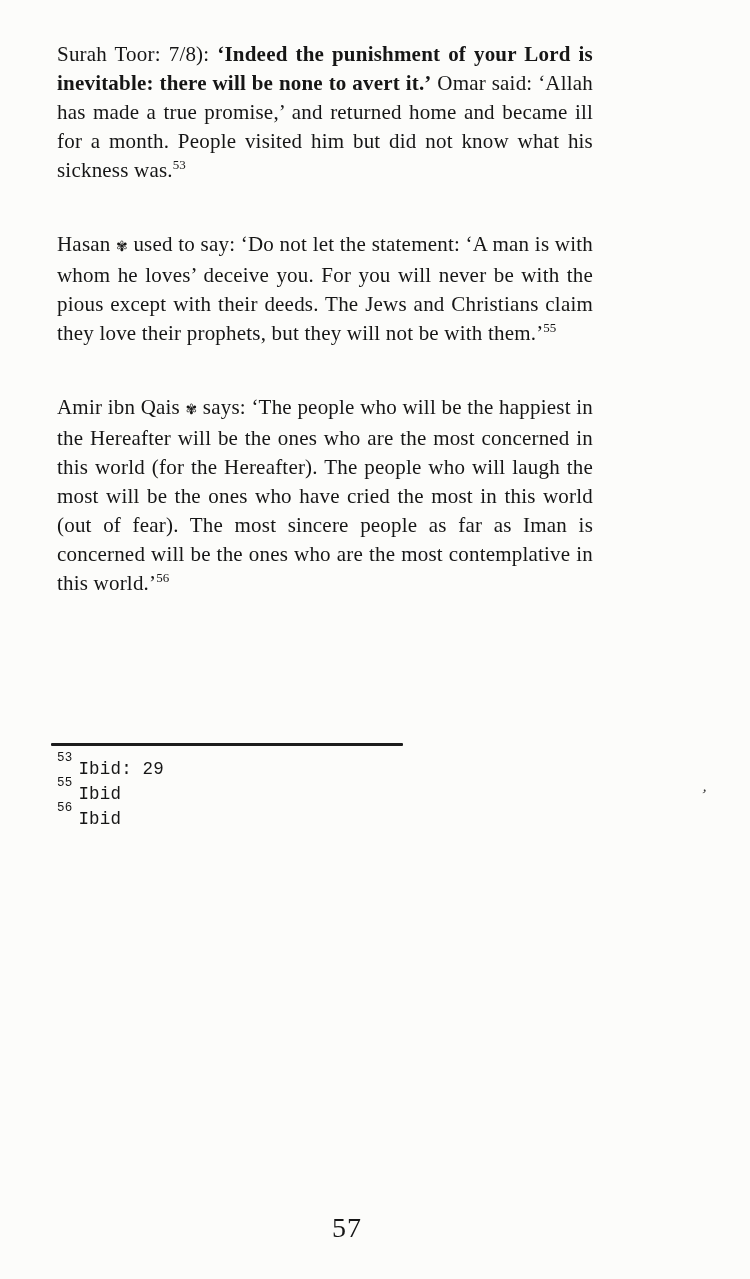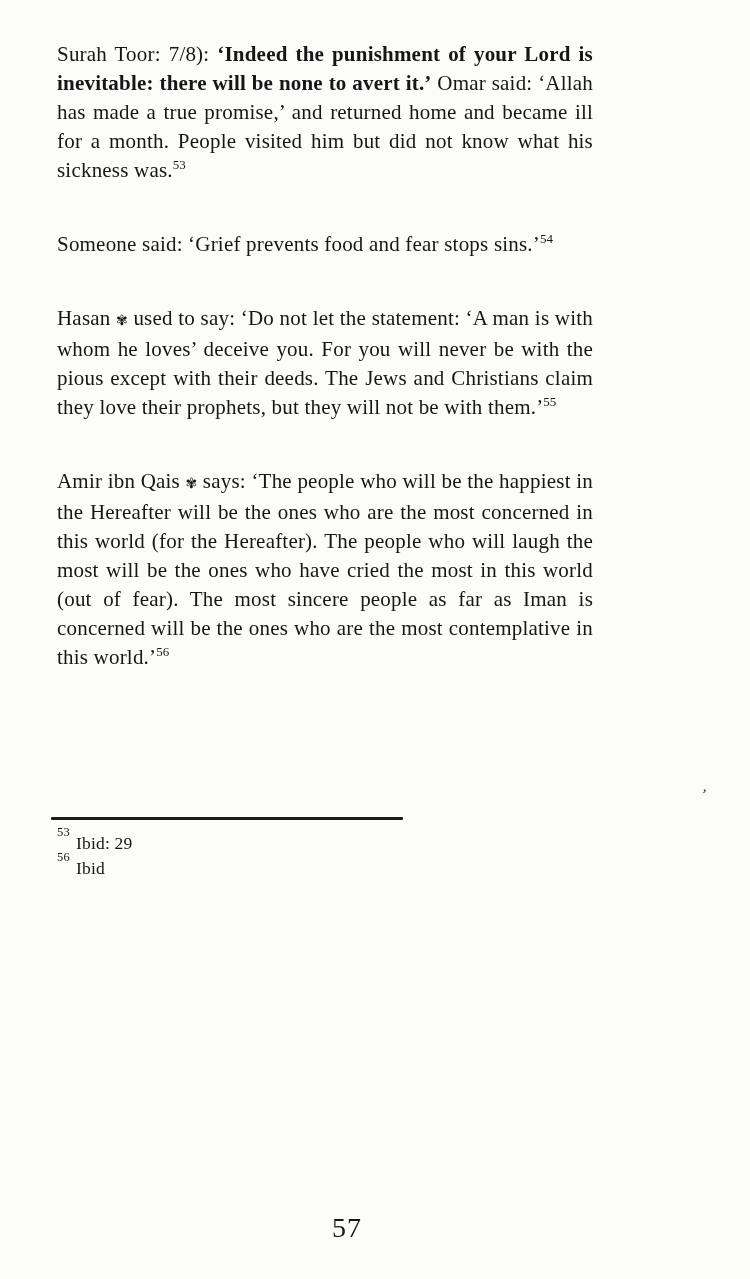--- a/index.html
+++ b/index.html
@@ -54,20 +54,21 @@
     margin-left: -6px;
     border-radius: 1px;
   }
   .footnotes {
     margin-top: 11px;
   }
   .footnote-line {
     font-size: 17.5px;
     line-height: 25px;
     letter-spacing: 0.2px;
+    font-family: Liberation Mono, monospace;
   }
   .footnote-line sup {
     font-size: 12.5px;
     line-height: 0;
     position: relative;
     top: -6px;
     margin-right: 6px;
   }
   .page-number {
     position: absolute;
@@ -92,40 +93,38 @@
 <body>
 
 <div class="page">
 
   <div class="body-text">
 
     <p>
       <span>Surah Toor: 7/8): </span><span class="bold-quote">‘Indeed the punishment of your Lord is inevitable: there will be none to avert it.’</span><span> Omar said: ‘Allah has made a true promise,’ and returned home and became ill for a month. People visited him but did not know what his sickness was.</span><sup class="fn-ref">53</sup>
     </p>
 
-    <p>
-      <span>Someone said: ‘Grief prevents food and fear stops sins.’</span><sup class="fn-ref">54</sup>
-    </p>
 
     <p>
       <span>Hasan </span><span class="honorific">✾</span><span> used to say: ‘Do not let the statement: ‘A man is with whom he loves’ deceive you. For you will never be with the pious except with their deeds. The Jews and Christians claim they love their prophets, but they will not be with them.’</span><sup class="fn-ref">55</sup>
     </p>
 
 
     <p>
       <span>Amir ibn Qais </span><span class="honorific">✾</span><span> says: ‘The people who will be the happiest in the Hereafter will be the ones who are the most concerned in this world (for the Hereafter). The people who will laugh the most will be the ones who have cried the most in this world (out of fear). The most sincere people as far as Iman is concerned will be the ones who are the most contemplative in this world.’</span><sup class="fn-ref">56</sup>
     </p>
 
   </div>
 
   <span class="stray-mark">’</span>
 
   <div class="footnote-block">
     <div class="footnote-rule"></div>
     <div class="footnotes">
       <div class="footnote-line"><sup>53</sup><span>Ibid: 29</span></div>
+      <div class="footnote-line"><sup>55</sup><span>Ibid</span></div>
       <div class="footnote-line"><sup>56</sup><span>Ibid</span></div>
     </div>
   </div>
 
   <div class="page-number">57</div>
 
 </div>
 
 </body></html>

